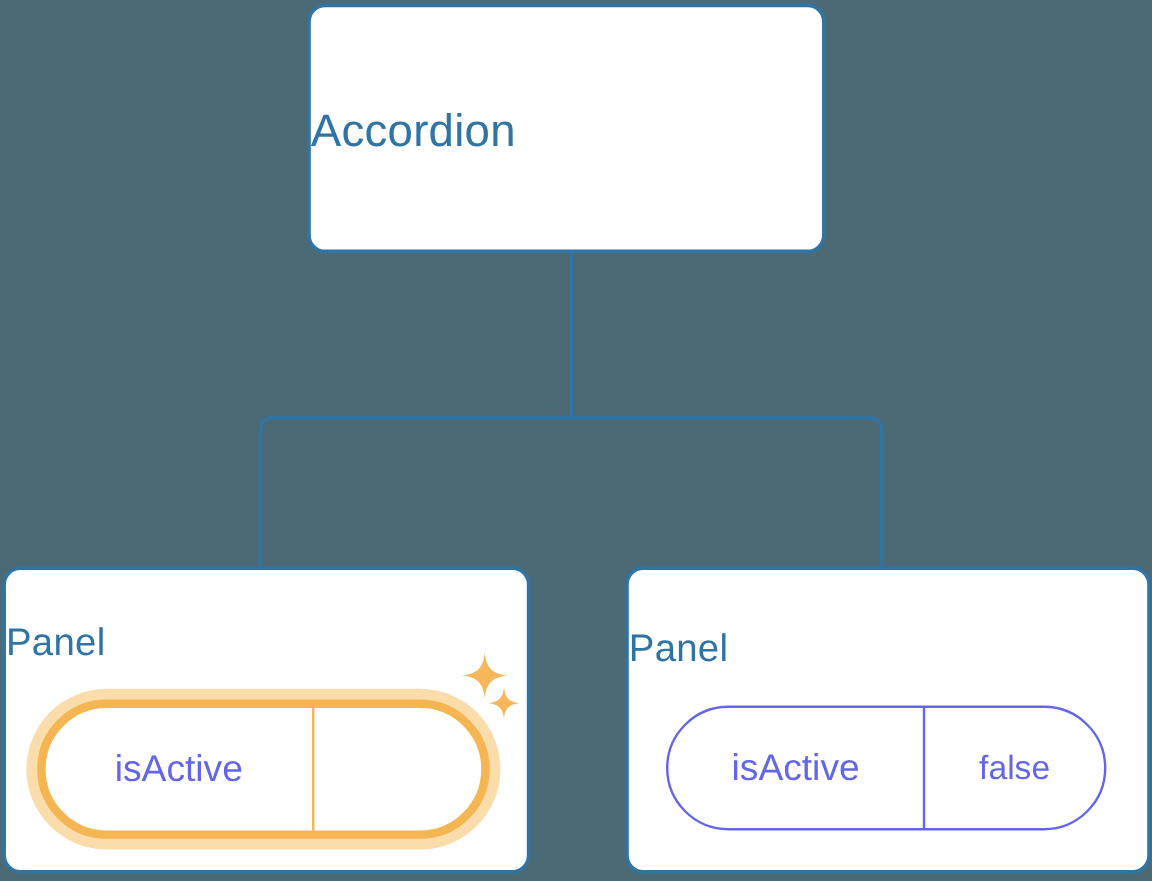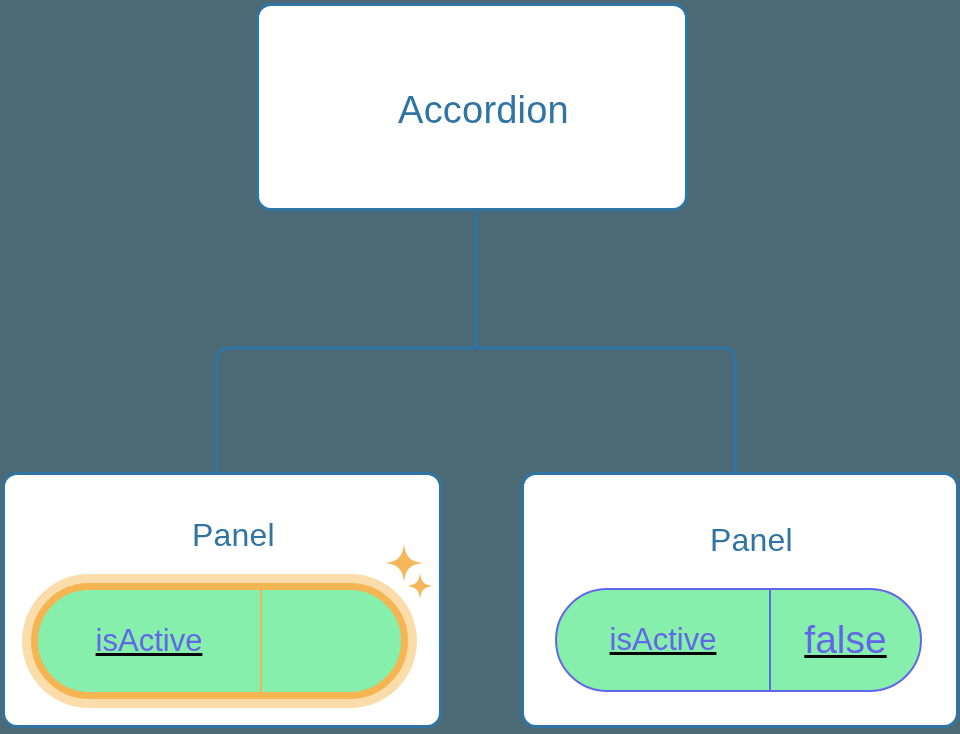--- a/index.html
+++ b/index.html
@@ -58,25 +58,24 @@
     left: 521px;
     top: 472px;
     width: 438px;
     height: 256px;
   }
 
   .node-title {
     position: absolute;
     left: 0;
     right: 0;
-    text-align: center;
+    text-align: left;
     color: #2f74a3;
     font-weight: 400;
     letter-spacing: 0.2px;
-    margin-left: 23px;
   }
 
   .node-root .node-title {
     top: 83px;
     font-size: 38px;
   }
 
   .node-panel-left .node-title {
     top: 42px;
     font-size: 32px;
@@ -86,22 +85,21 @@
     top: 47px;
     font-size: 32px;
   }
 
   
   .prop-pill {
     position: absolute;
     display: flex;
     align-items: stretch;
     box-sizing: border-box;
-    background: #86efac;
-    text-decoration: underline;
+    background: #ffffff;
   }
 
   .prop-pill .pill-key,
   .prop-pill .pill-value {
     display: flex;
     align-items: center;
     justify-content: center;
     box-sizing: border-box;
     white-space: nowrap;
   }
@@ -112,21 +110,21 @@
     border-radius: 999px;
   }
   .prop-pill.plain .pill-key {
     color: #6366e8;
     font-size: 31px;
     font-weight: 400;
     border-right: 2px solid #6366e8;
   }
   .prop-pill.plain .pill-value {
     color: #6366e8;
-    font-size: 39px;
+    font-size: 28px;
     font-weight: 400;
   }
 
   
   .prop-pill.highlight {
     border: 7px solid #f5b553;
     border-radius: 999px;
     box-shadow: 0 0 0 9px #fbdcab;
   }
   .prop-pill.highlight .pill-key {

